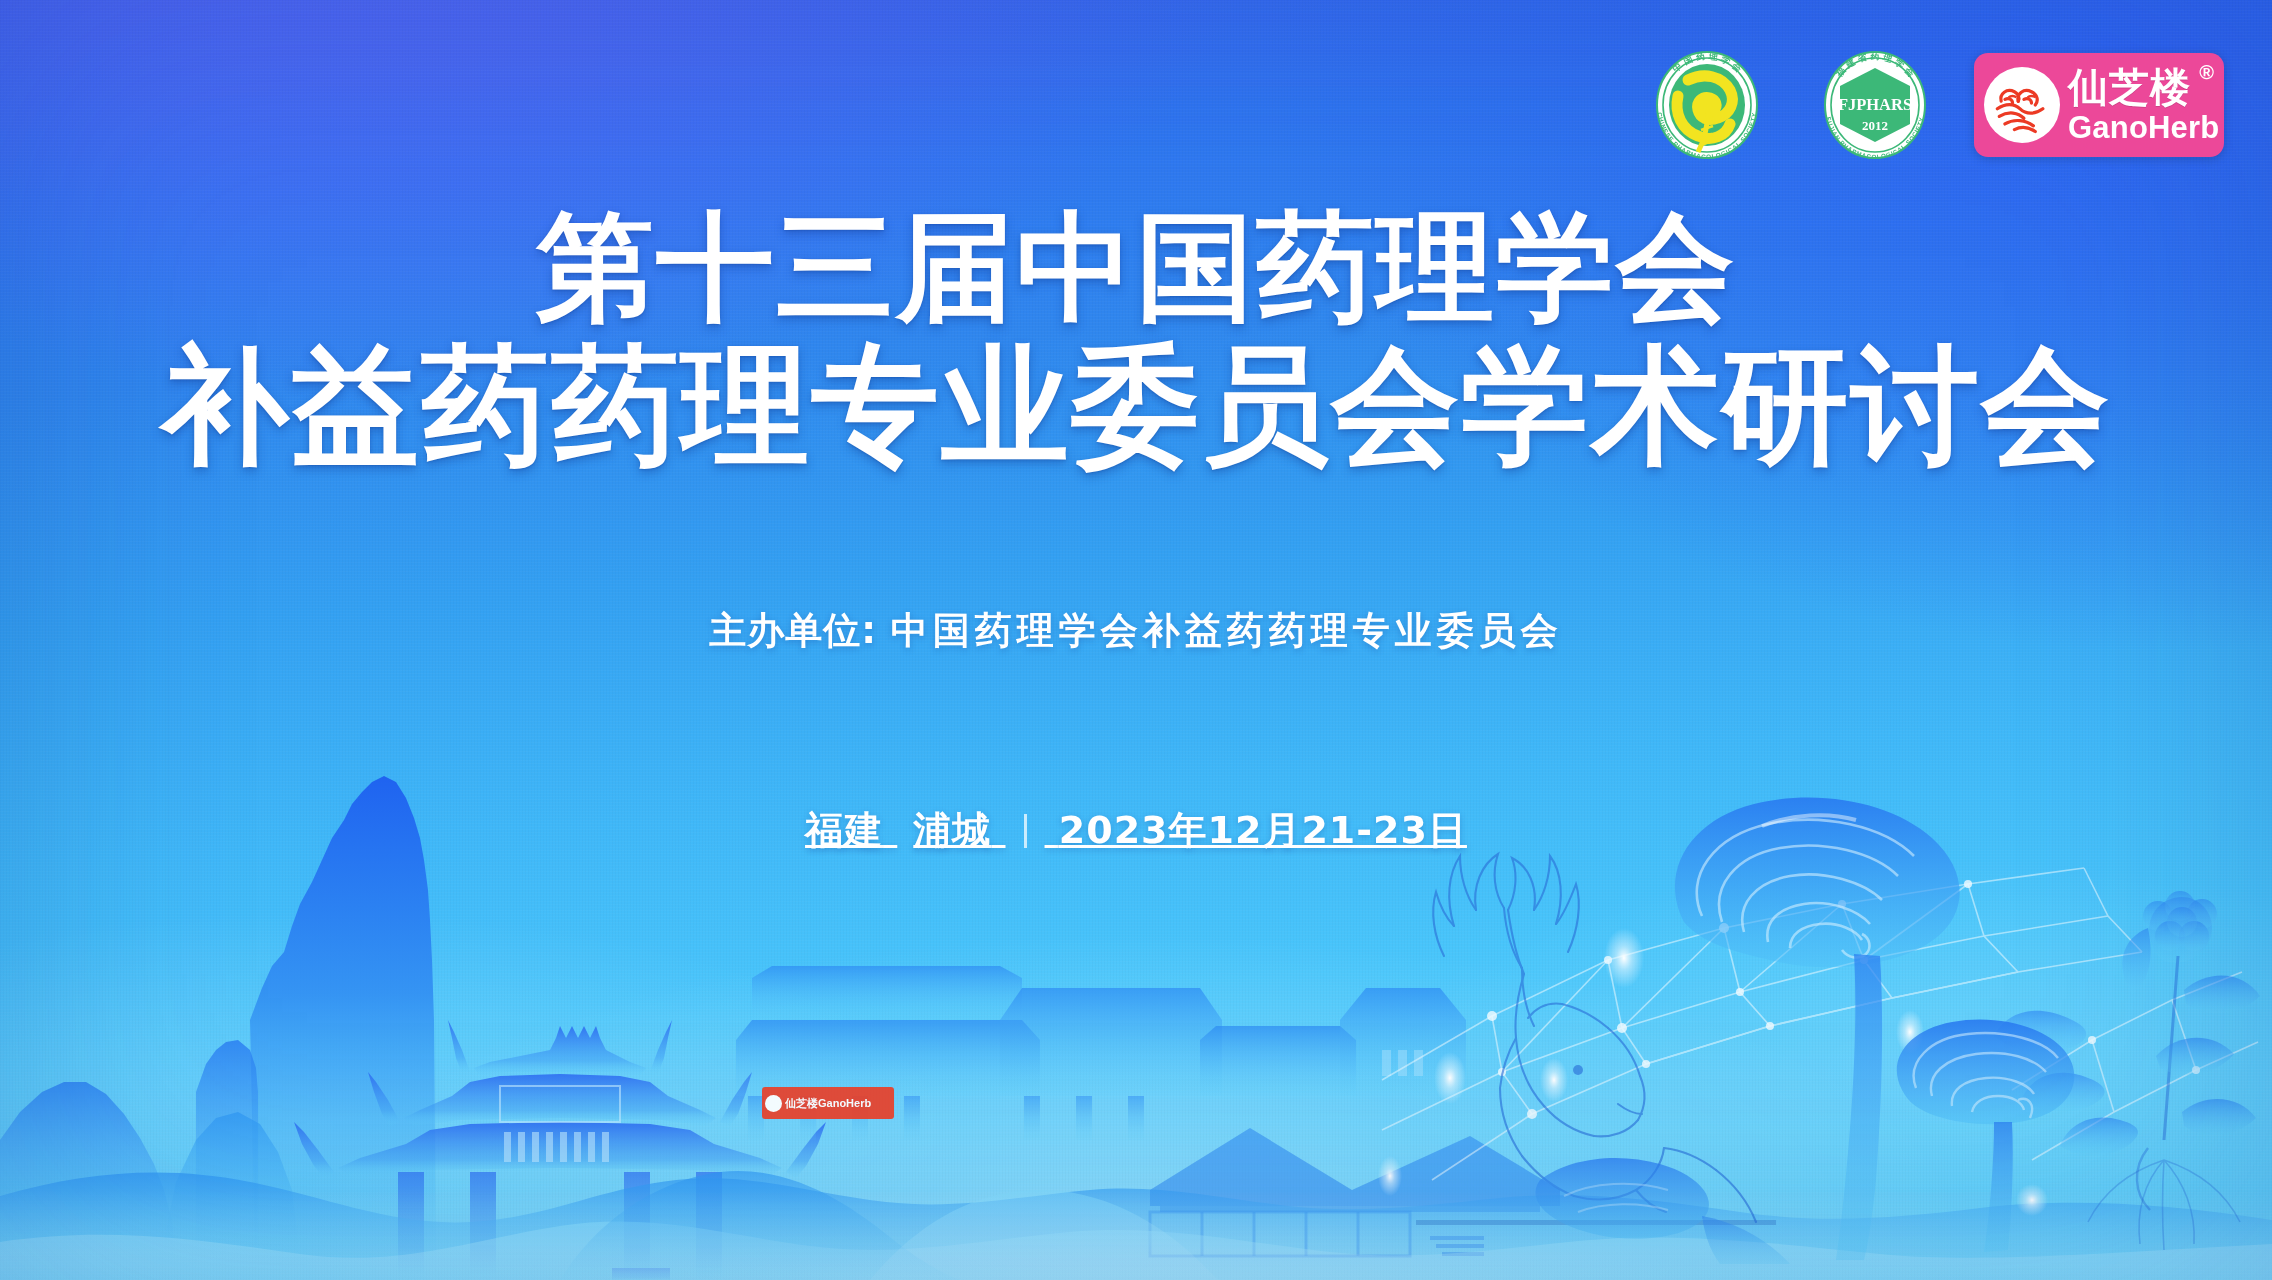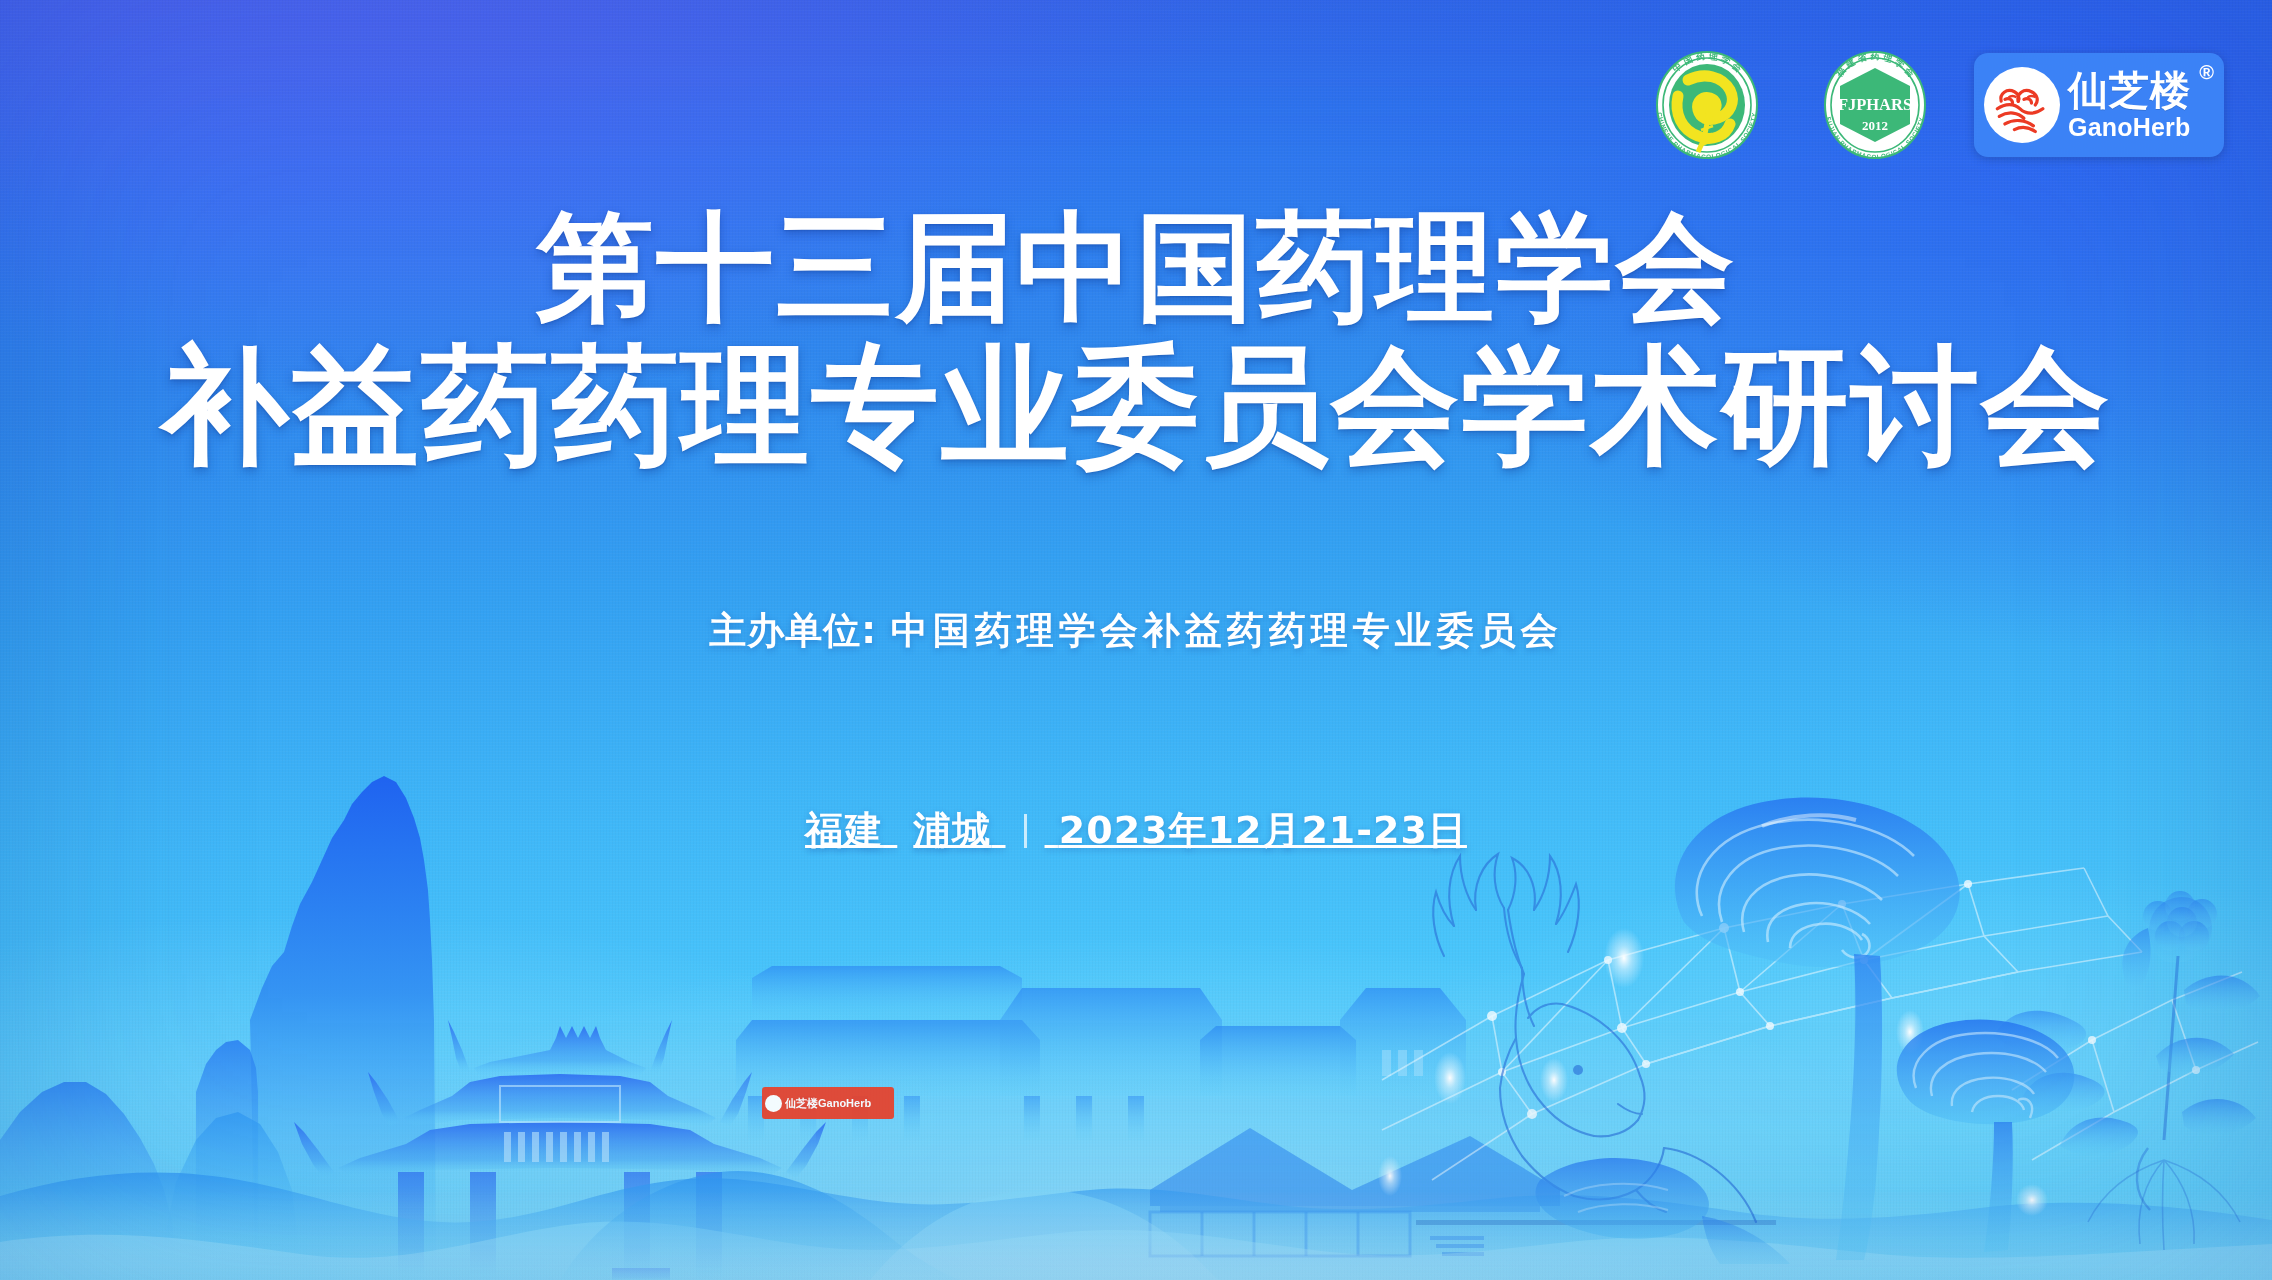--- a/index.html
+++ b/index.html
@@ -68,41 +68,41 @@
   
   .logo-row {
     position:absolute;
     top:36px; right:48px;
     display:flex; align-items:center; gap:30px;
     z-index:40;
   }
   .logo-seal { width:138px; height:138px; position:relative; }
   .logo-ganoherb {
     width:250px; height:104px;
-    background:#3b82f6;
+    background:#ec4899;
     border-radius:14px;
     display:flex; align-items:center; gap:8px;
     padding:0 12px 0 10px;
     position:relative;
     box-shadow:0 2px 10px rgba(0,0,0,.18);
   }
   .gh-mark {
     width:76px; height:76px; border-radius:50%;
     background:#fff; flex:0 0 auto;
     display:flex; align-items:center; justify-content:center;
   }
   .gh-text { display:flex; flex-direction:column; justify-content:center; line-height:1; }
   .gh-cn {
     color:#fff; font-size:40px; font-weight:700;
     letter-spacing:1px;
     font-family:"DejaVu Sans","Liberation Sans",sans-serif;
     text-shadow:0 1px 0 rgba(0,0,0,.12);
   }
   .gh-en {
-    color:#fff; font-size:25px; font-weight:700;
+    color:#fff; font-size:31px; font-weight:700;
     margin-top:5px; letter-spacing:.2px;
   }
   .gh-reg {
     position:absolute; top:8px; right:10px;
     color:#fff; font-size:20px; font-weight:700;
   }
 
   
   .content {
     position:absolute; inset:0;

